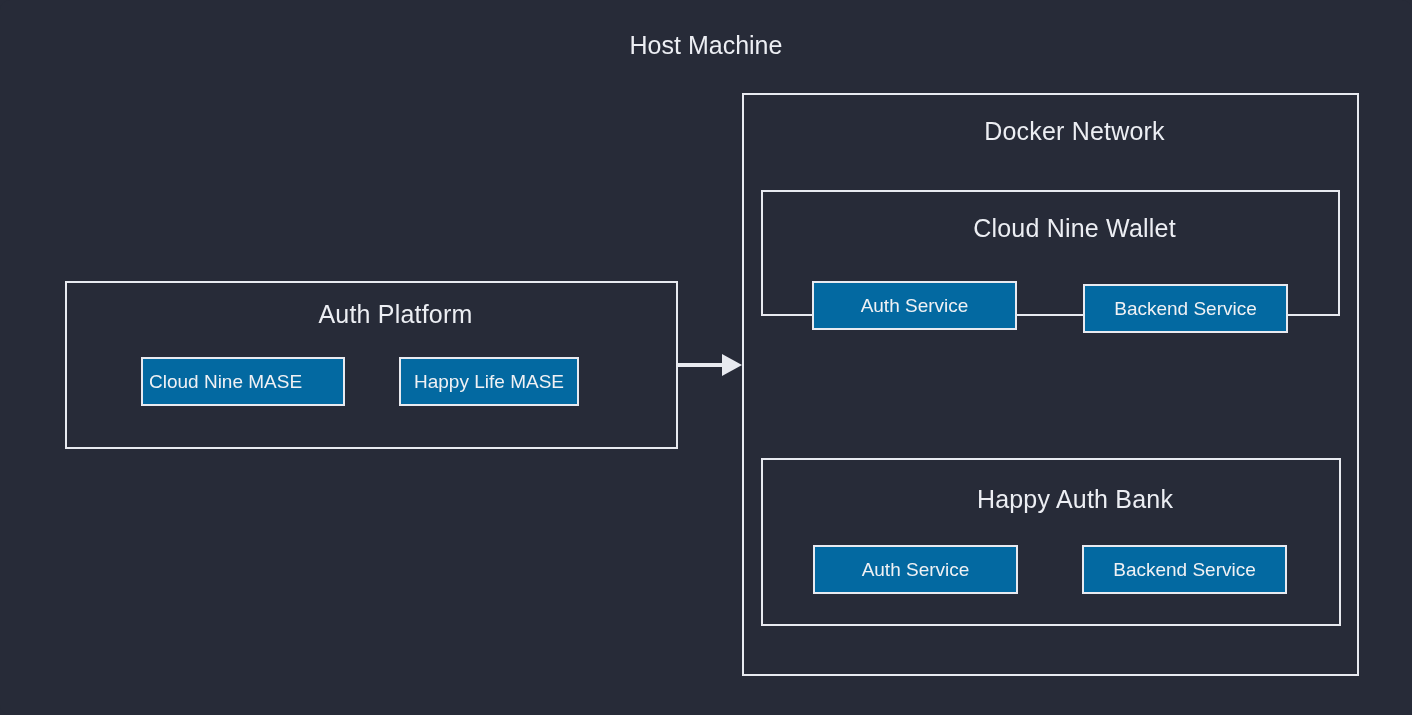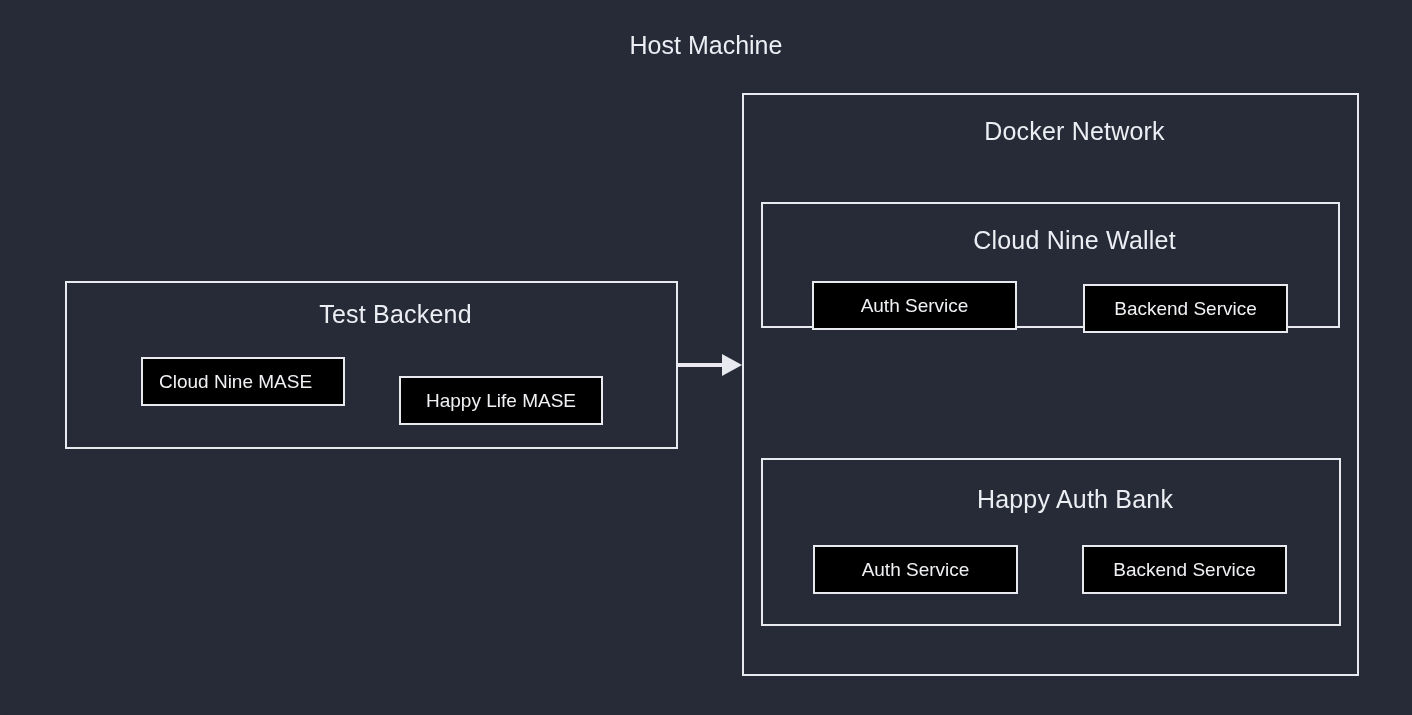--- a/index.html
+++ b/index.html
@@ -35,32 +35,32 @@
     letter-spacing: 0.2px;
     white-space: nowrap;
     padding-left: 48px;
   }
 
   
   .node-box {
     position: absolute;
     box-sizing: border-box;
     border: 2px solid #e8eaf0;
-    background: #000000;
+    background: #0369a1;
     display: flex;
     align-items: center;
     justify-content: center;
     color: #f0f1f4;
     font-size: 19px;
     font-weight: 400;
     white-space: nowrap;
   }
   .node-box.overflow-left {
     justify-content: flex-start;
-    padding-left: 16px;
+    padding-left: 6px;
   }
 
   
   .host-title {
     position: absolute;
     color: #eceef3;
     font-size: 25px;
     font-weight: 400;
     white-space: nowrap;
     text-align: center;
@@ -73,43 +73,43 @@
   }
 </style>
 </head>
 <body>
 
 <div id="canvas">
 
   <div class="host-title" style="left:0; top:31px; width:1412px;">Host Machine</div>
 
   <div class="group-box" style="left:65px; top:281px; width:613px; height:168px;">
-    <div class="group-title" style="top:17px;">Test Backend</div>
+    <div class="group-title" style="top:17px;">Auth Platform</div>
   </div>
 
   <div class="node-box overflow-left" style="left:141px; top:357px; width:204px; height:49px;">
     <span>Cloud Nine MASE</span>
   </div>
 
-  <div class="node-box" style="left:399px; top:376px; width:204px; height:49px;">
+  <div class="node-box" style="left:399px; top:357px; width:180px; height:49px;">
     <span>Happy Life MASE</span>
   </div>
 
   <div class="arrow-wrap" style="left:678px; top:350px; width:66px; height:30px;">
     <svg width="66" height="30" viewBox="0 0 66 30">
       <line x1="0" y1="15" x2="46" y2="15" stroke="#e8eaf0" stroke-width="4"></line>
       <polygon points="44,4 64,15 44,26" fill="#e8eaf0"></polygon>
     </svg>
   </div>
 
   <div class="group-box" style="left:742px; top:93px; width:617px; height:583px;">
     <div class="group-title" style="top:22px;">Docker Network</div>
   </div>
 
-  <div class="group-box" style="left:761px; top:202px; width:579px; height:126px;">
+  <div class="group-box" style="left:761px; top:190px; width:579px; height:126px;">
     <div class="group-title" style="top:22px;">Cloud Nine Wallet</div>
   </div>
 
   <div class="node-box" style="left:812px; top:281px; width:205px; height:49px;">
     <span>Auth Service</span>
   </div>
 
   <div class="node-box" style="left:1083px; top:284px; width:205px; height:49px;">
     <span>Backend Service</span>
   </div>

